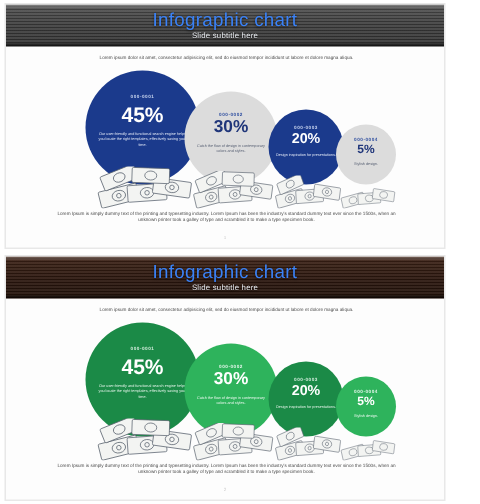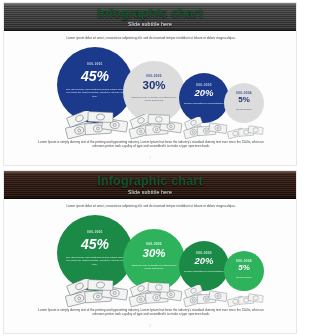--- a/index.html
+++ b/index.html
@@ -50,22 +50,22 @@
     position:absolute;left:0;top:0;width:100%;height:2px;
     background:rgba(255,255,255,.18);
   }
   .header-edge-bot{
     position:absolute;left:0;bottom:0;width:100%;height:2px;
     background:rgba(0,0,0,.45);
   }
   .slide-title{
     position:absolute;left:0;top:3px;width:100%;
     text-align:center;
-    font-size:12.5px;font-weight:bold;
-    color:#14532d;
+    font-size:12.5px;font-weight:normal;
+    color:#3b82f6;
     letter-spacing:.2px;
     text-shadow:0 1px 2px rgba(0,0,0,.65);
   }
   .slide-subtitle{
     position:absolute;left:0;top:18px;width:100%;
     text-align:center;
     font-size:5.2px;
     color:#eceff4;
     letter-spacing:.15px;
     text-shadow:0 1px 1px rgba(0,0,0,.6);
@@ -114,21 +114,21 @@
   .bub-pct{
     position:absolute;left:0;width:100%;
     font-weight:bold;
     line-height:1;
   }
   .bub-desc{
     position:absolute;left:10%;width:80%;
     font-size:2.5px;line-height:3.3px;
   }
   .on-dark .bub-code{color:#c6d3ee;}
-  .on-dark .bub-pct{color:#ffffff;font-style:italic;}
+  .on-dark .bub-pct{color:#ffffff;}
   .on-dark .bub-desc{color:#dfe6f5;}
   .on-light .bub-code{color:#2f4fa0;}
   .on-light .bub-pct{color:#20367a;}
   .on-light .bub-desc{color:#5a6275;}
 
   
   .money{
     position:absolute;
     bottom:0;
   }

